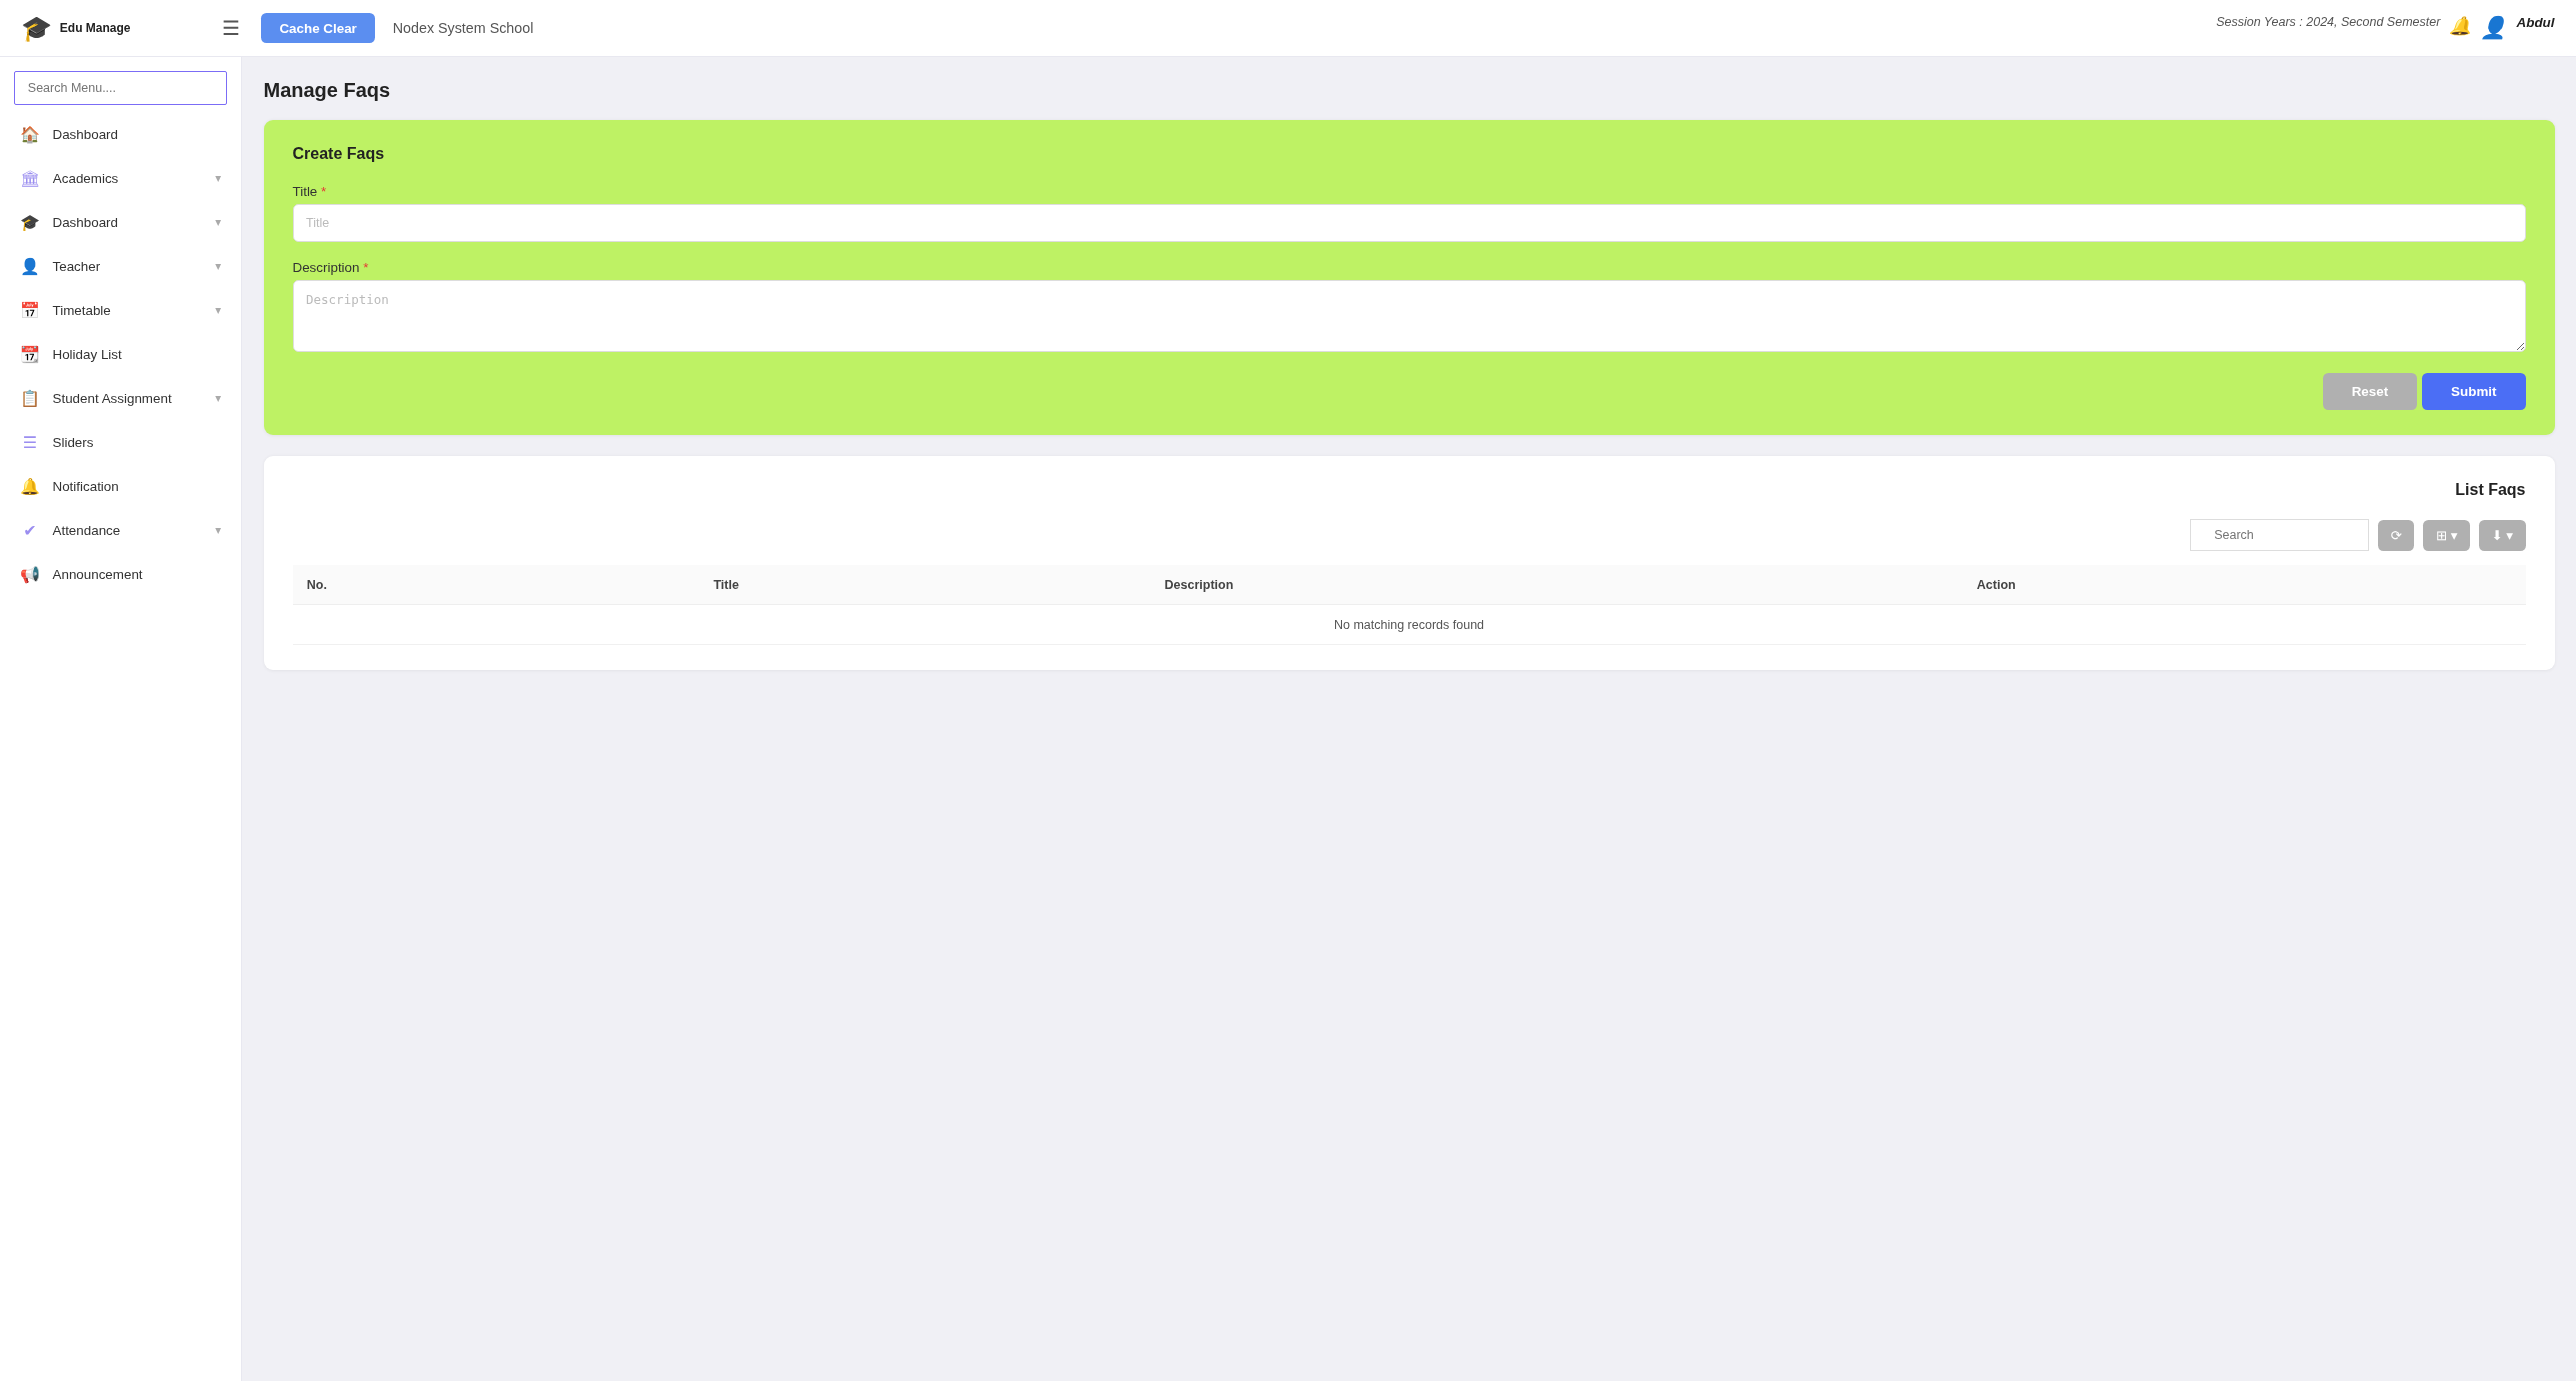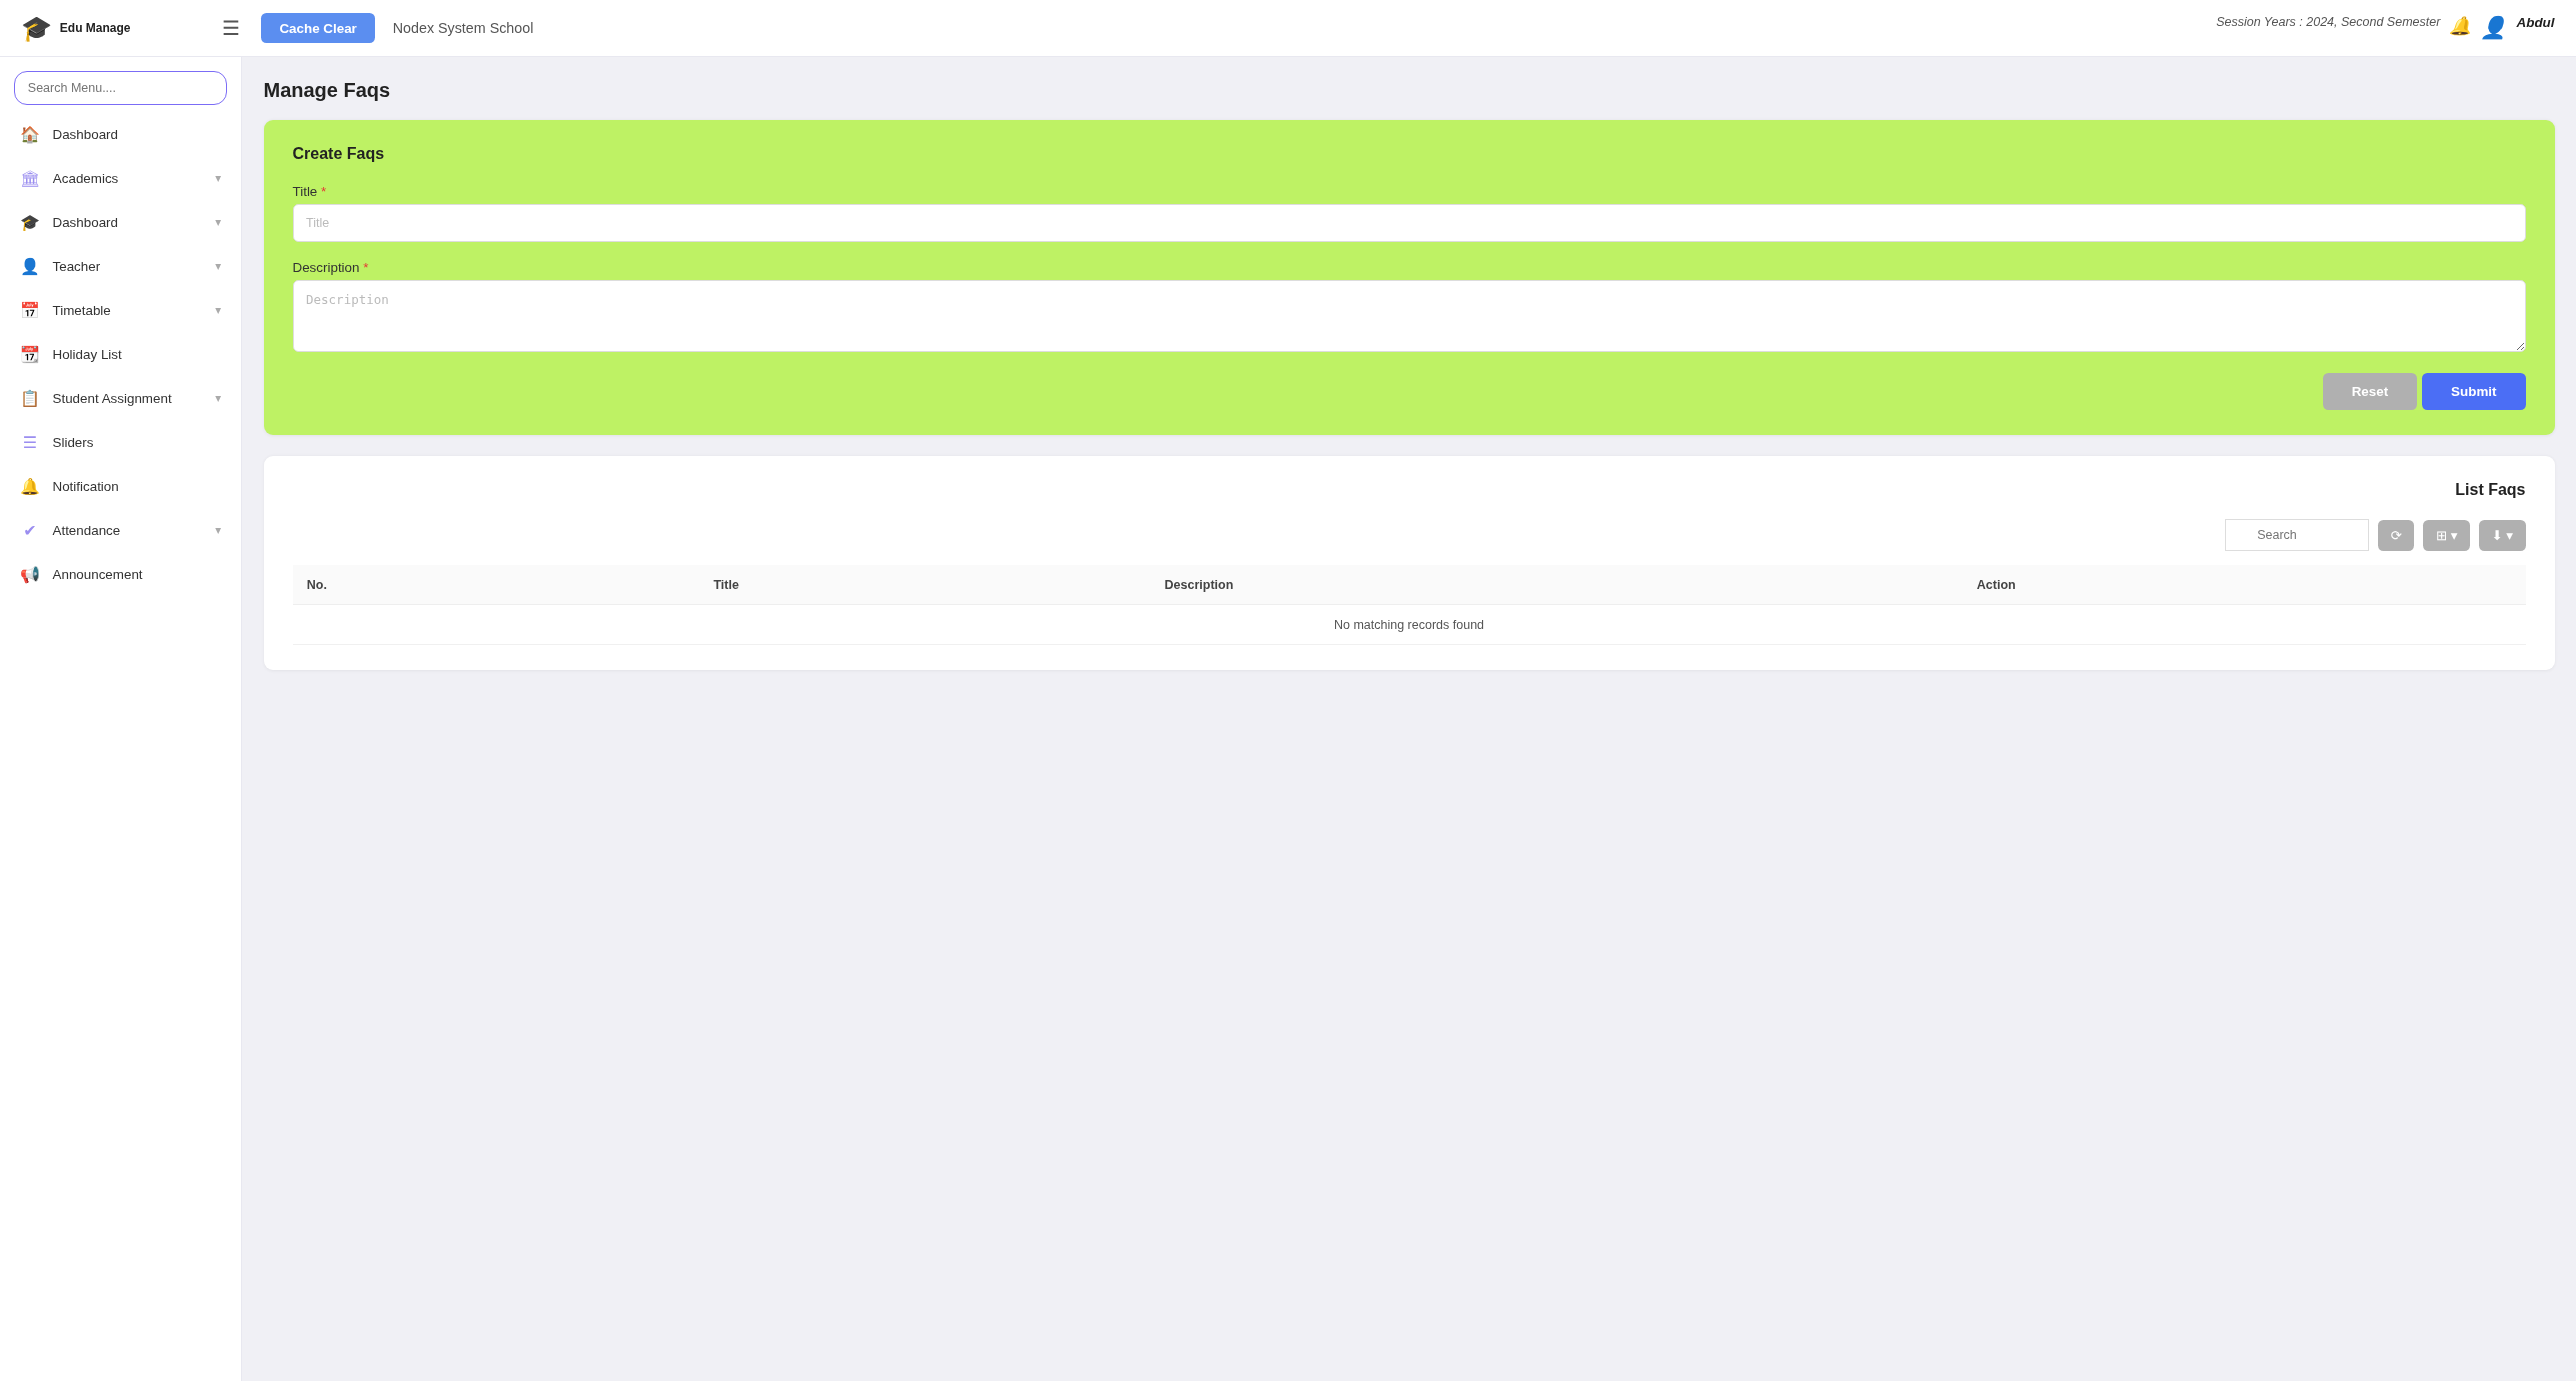--- a/index.html
+++ b/index.html
@@ -28,21 +28,21 @@
     
     .main-layout { display: flex; flex: 1; overflow: hidden; }
 
     
     .sidebar {
       width: 242px; background: #fff; border-right: 0.9px solid #e8e8f0;
       display: flex; flex-direction: column; overflow-y: auto; flex-shrink: 0;
     }
     .search-menu-wrap { padding: 14.3px 14.3px 7.2px; }
     .search-menu-input {
-      width: 100%; border: 1.8px solid #7b6cf6; border-radius: 13px;
+      width: 100%; border: 1.8px solid #7b6cf6; border-radius: 2px;
       padding: 9px 12.5px; font-size: 12.5px; color: #888; outline: none;
     }
     .nav-item {
       display: flex; align-items: center; gap: 12.5px;
       padding: 12.5px 20px; cursor: pointer; color: #333; font-size: 13.4px;
       transition: background 0.15s;
     }
     .nav-item .nav-icon { font-size: 16px; color: #9b8ef0; min-width: 20px; text-align: center; }
     .nav-item .nav-label { flex: 1; }
     .nav-item .chevron { font-size: 11.6px; color: #aaa; }
@@ -74,22 +74,22 @@
       background: #4b6ef5; color: #fff; border: none; border-radius: 5.4px;
       padding: 10.7px 29px; font-size: 13.4px; font-weight: 600; cursor: pointer;
     }
 
     
     .list-section { background: #fff; border-radius: 9px; padding: 25px 29px; box-shadow: 0 0.9px 3.6px rgba(0,0,0,0.06); }
     .list-header { display: flex; justify-content: flex-end; align-items: center; margin-bottom: 20px; }
     .list-title { font-size: 16px; font-weight: 700; color: #222; }
     .list-controls { display: flex; align-items: center; gap: 9px; }
     .search-input-wrap input {
-      border: 0.9px solid #ddd; border-radius: 0; padding: 8px 31px;
-      font-size: 12.5px; color: #555; width: 144px; outline: none;
+      border: 0.9px solid #ddd; border-radius: 0; padding: 8px 23px;
+      font-size: 12.5px; color: #555; width: 179px; outline: none;
     }
     .icon-btn {
       background: #b0b0b0; color: #fff; border: none; border-radius: 5.4px;
       padding: 8px 12.5px; font-size: 13.4px; cursor: pointer; display: flex; align-items: center; gap: 3.6px;
     }
 
     
     .faq-table { width: 100%; border-collapse: collapse; margin-top: 7.2px; }
     .faq-table th {
       text-align: left; padding: 12.5px 14.3px; font-size: 12.5px; font-weight: 600;

